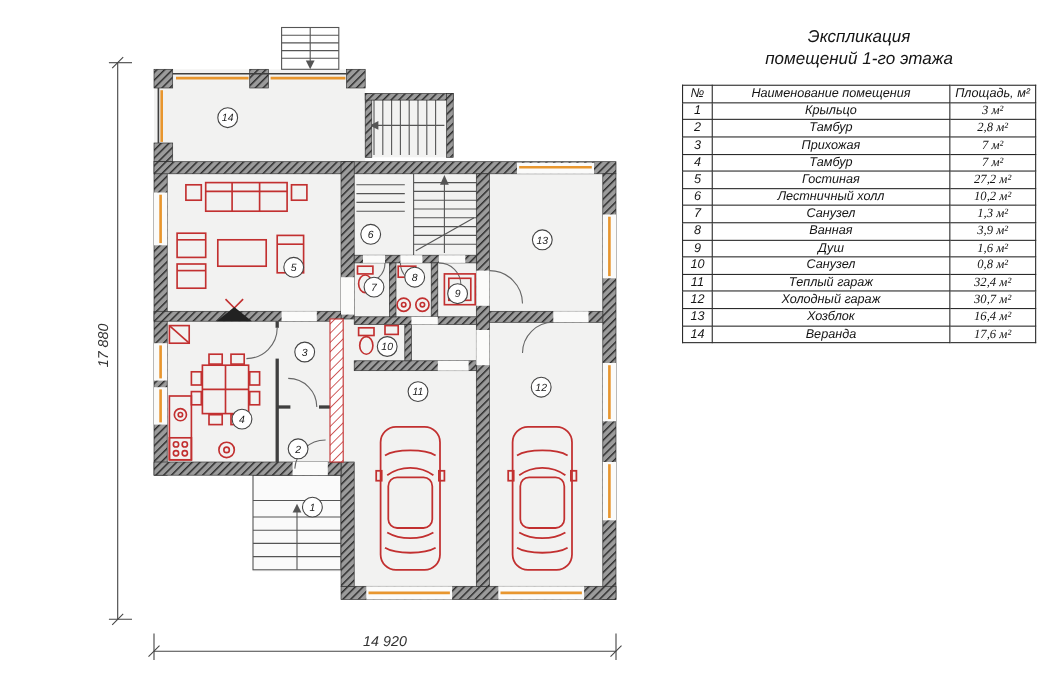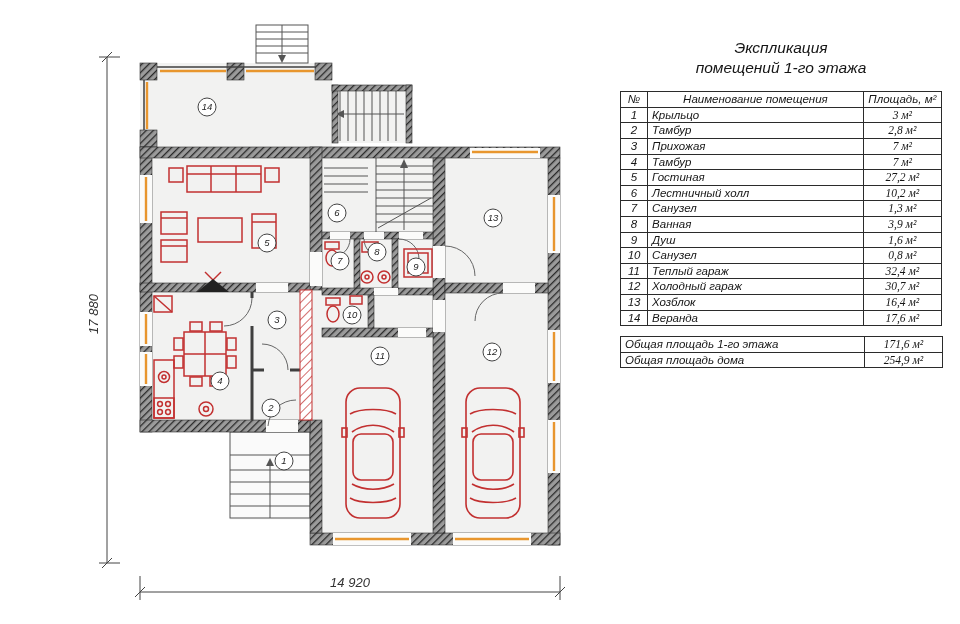--- a/index.html
+++ b/index.html
@@ -4,28 +4,28 @@
 <style>
   html,body{margin:0;padding:0;background:#fff;}
   body{width:960px;height:624px;font-family:"Liberation Sans",sans-serif;}
   .canvas{position:relative;width:960px;height:624px;background:#fff;overflow:hidden;}
   svg.plan{position:absolute;left:0;top:0;}
 
   .room-circle{fill:#ffffff;stroke:#444;stroke-width:1;}
   .room-num{font:italic 9.5px "Liberation Sans",sans-serif;text-anchor:middle;fill:#1d1d1d;}
   .dim-text{font:italic 13px "Liberation Sans",sans-serif;fill:#333;text-anchor:middle;stroke:none;}
 
-  .right-panel{position:absolute;left:620px;top:38px;width:322px;color:#151515;}
+  .right-panel{position:absolute;left:620px;top:24px;width:322px;color:#151515;}
   .title{font-style:italic;font-size:15.5px;line-height:1.3;text-align:center;margin-bottom:13px;}
   table.spec{border-collapse:collapse;width:100%;table-layout:fixed;
     font-style:italic;font-size:11.5px;color:#151515;}
   table.spec td,table.spec th{border:1px solid #2b2b2b;padding:0 4px;height:14.6px;
     font-weight:normal;line-height:1.1;overflow:hidden;white-space:nowrap;}
   .c-num{text-align:center;}
-  .c-name{text-align:left;}
+  .c-name{text-align:center;}
   .c-area{text-align:center;font-family:Liberation Serif, serif;}
   thead th{text-align:center;}
   table.totals{margin-top:10px;}
 </style>
 </head>
 <body>
 
 <div class="canvas">
 
 <svg class="plan" width="600" height="624" viewBox="0 0 600 624">
@@ -414,31 +414,15 @@
             <td class="c-area">16,4 м²</td>
           </tr>
           <tr>
             <td class="c-num">14</td>
             <td class="c-name">Веранда</td>
             <td class="c-area">17,6 м²</td>
           </tr>
         </tbody>
   </table>
 
-  <table class="spec totals">
-    <colgroup>
-          <col style="width:244px">
-          <col style="width:78px">
-        </colgroup>
-    <tbody>
-      <tr>
-        <td class="c-name">Общая площадь 1-го этажа</td>
-        <td class="c-area">171,6 м²</td>
-      </tr>
-      <tr>
-        <td class="c-name">Общая площадь дома</td>
-        <td class="c-area">254,9 м²</td>
-      </tr>
-    </tbody>
-  </table>
 </div>
 
 </div>
 
 </body></html>

